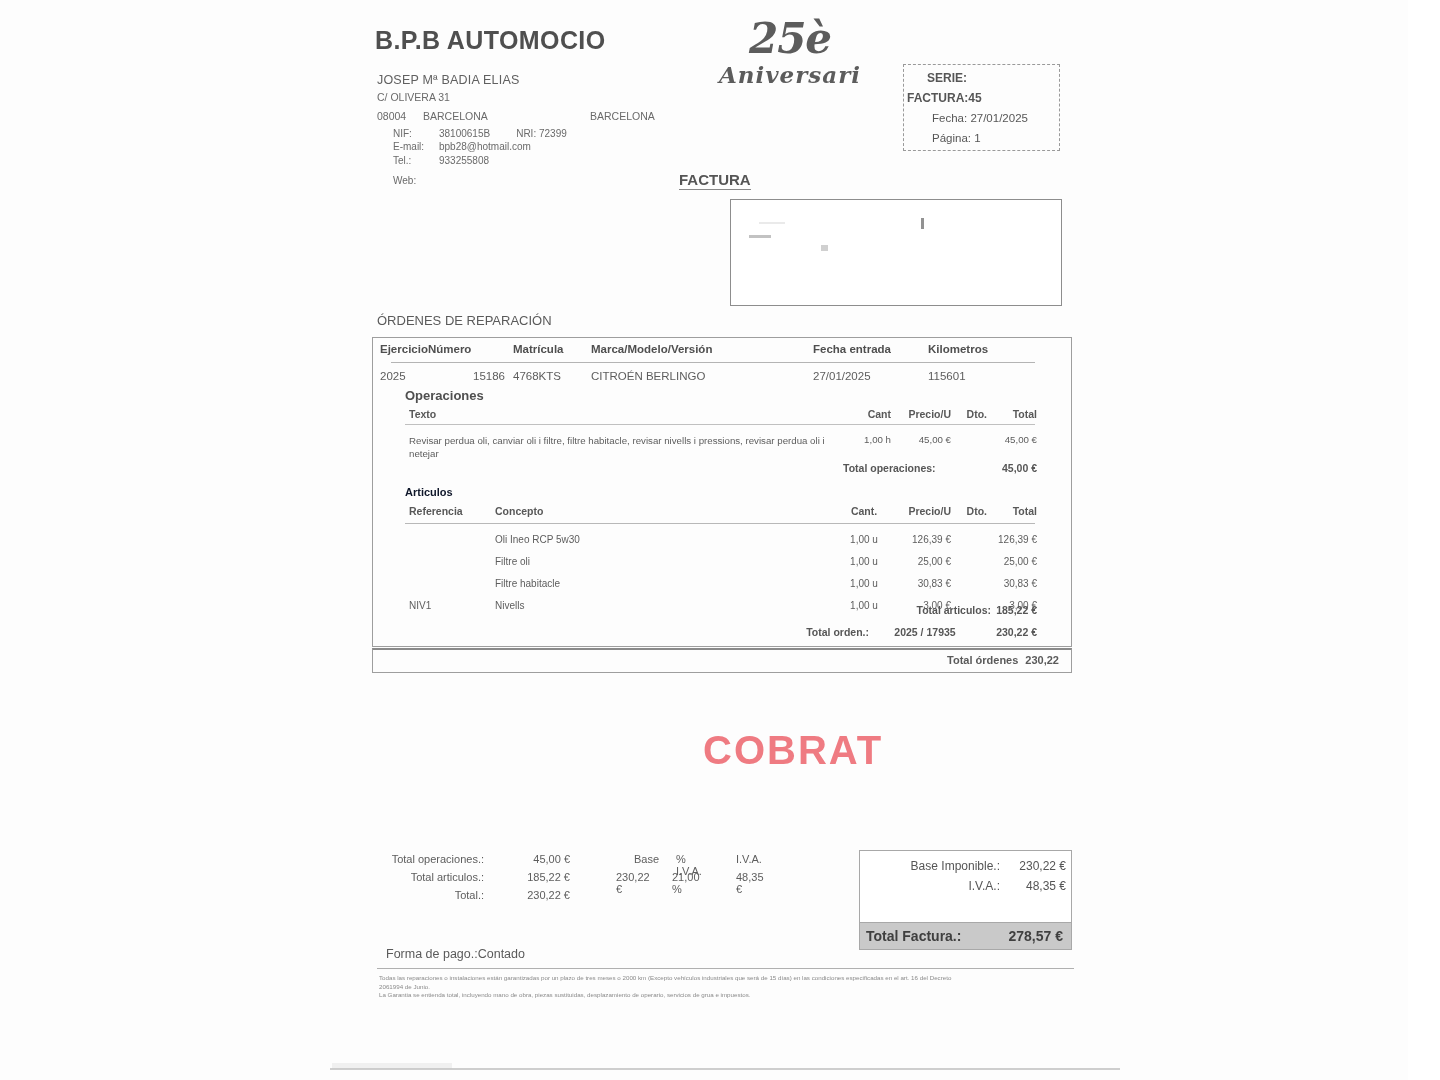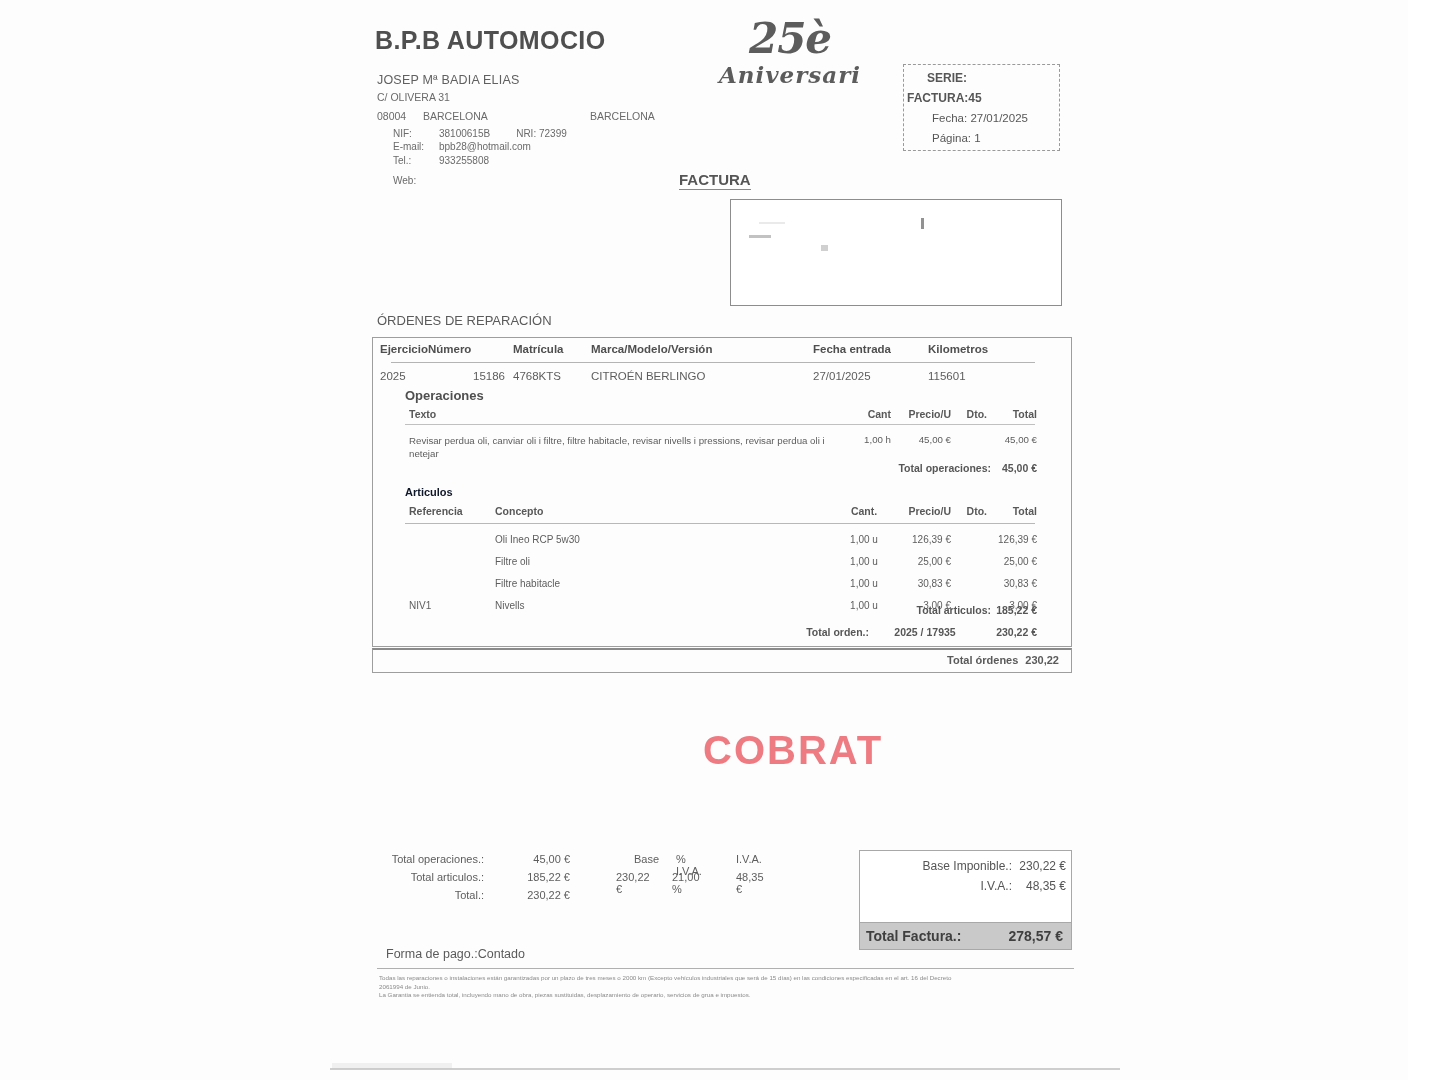--- a/index.html
+++ b/index.html
@@ -203,21 +203,21 @@
   .op-precio{ position: absolute; left: 522px; width: 56px; text-align: right; }
   .op-dto   { position: absolute; left: 584px; width: 30px; text-align: right; }
   .op-total { position: absolute; left: 620px; width: 44px; text-align: right; }
 
   #ops-row { position: absolute; top: 96px; width: 100%; font-size: 9.7px; color: #5d5d5d; }
   #ops-row .op-texto { width: 420px; line-height: 13px; }
   #ops-total-row {
     position: absolute; top: 124px; width: 100%;
     font-size: 10.5px; color: #565656; font-weight: bold;
   }
-  #ops-total-lbl { position: absolute; left: 470px; width: 148px; text-align: right; }
+  #ops-total-lbl { position: absolute; left: 470px; width: 148px; }
   #ops-total-val { position: absolute; left: 620px; width: 44px; text-align: right; }
 
   
   #arts-title {
     position: absolute; left: 32px; top: 148px;
     font-size: 11px; font-weight: bold; color: #0f172a;
   }
   #arts-head {
     position: absolute; left: 0; top: 167px;
     width: 100%; font-size: 10.5px; font-weight: bold; color: #585858;
@@ -287,21 +287,21 @@
 
   
   #summary-box {
     left: 859px; top: 850px;
     width: 213px; height: 80px;
     border: 1px solid #a8a8a8;
     box-sizing: border-box;
     background: #fff;
   }
   .sum-row { position: absolute; width: 100%; font-size: 12px; color: #555; }
-  .sum-lbl { position: absolute; left: 12px; width: 140px; text-align: right; }
+  .sum-lbl { position: absolute; left: 0; width: 140px; text-align: right; }
   .sum-val { position: absolute; left: 146px; width: 60px; text-align: right; }
   #sum-base { top: 8px; }
   #sum-iva  { top: 28px; }
 
   #total-factura-box {
     left: 859px; top: 922px;
     width: 213px; height: 28px;
     background: #c9c9c9;
     border: 1px solid #a8a8a8;
     box-sizing: border-box;

